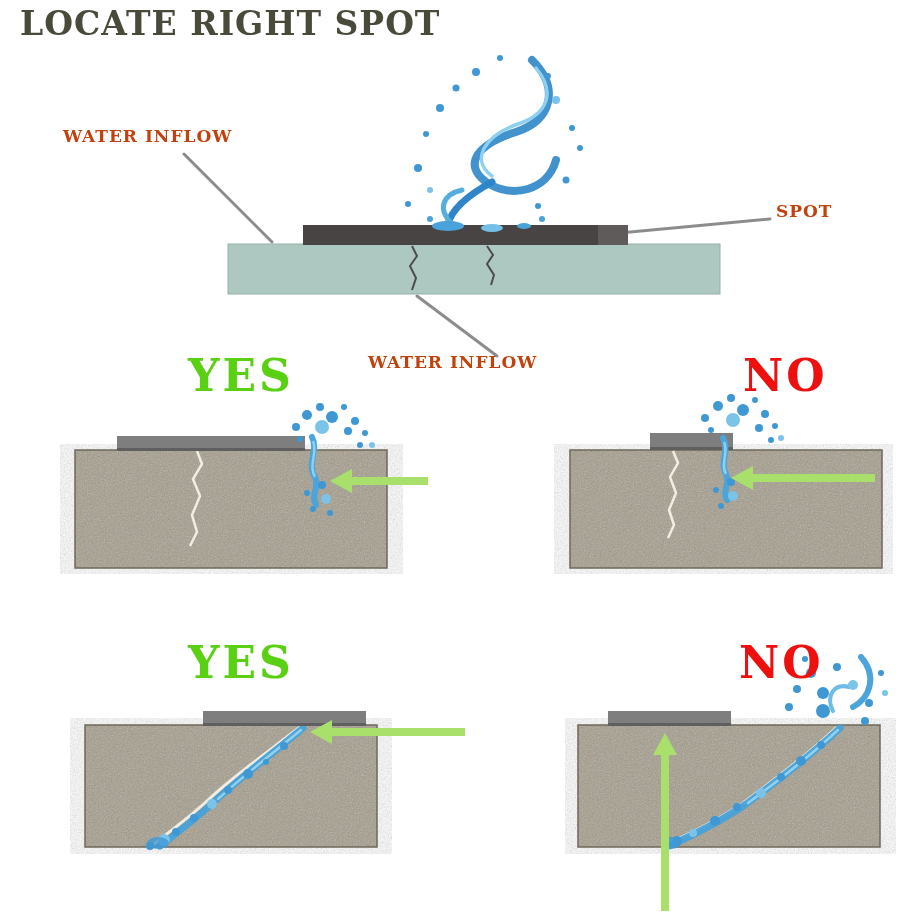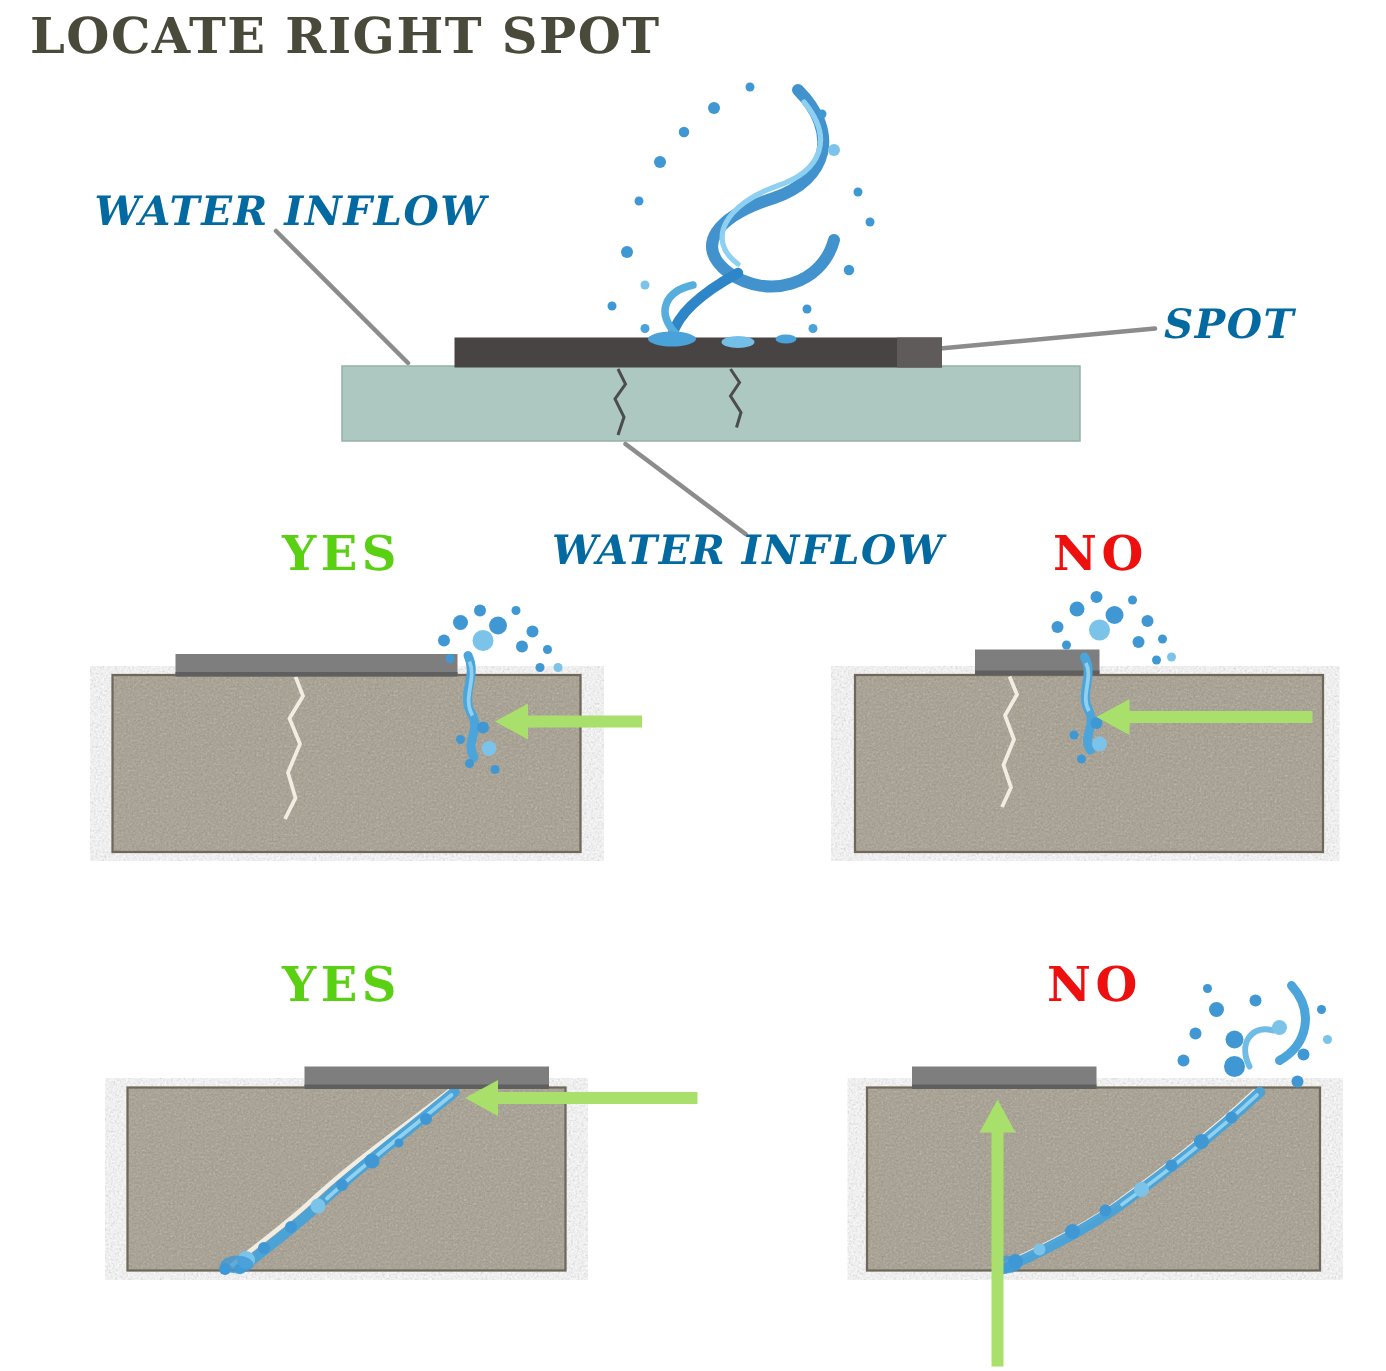--- a/index.html
+++ b/index.html
@@ -1,24 +1,24 @@
 <!DOCTYPE html>
 <html><head>
 <meta charset="utf-8">
 <style>
   html,body{margin:0;padding:0;}
   body{width:924px;height:914px;position:relative;background:#ffffff;overflow:hidden;
        font-family:"DejaVu Serif","Liberation Serif",serif;}
   .abs{position:absolute;}
   svg.abs{display:block;}
   .title{font-size:33px;font-weight:bold;letter-spacing:1px;color:#4a4a3b;white-space:nowrap;}
-  .label{font-size:27px;font-weight:bold;color:#0369a1;white-space:nowrap;letter-spacing:1px;font-style:italic;}
-  .verdict{font-size:32px;font-weight:bold;letter-spacing:3px;white-space:nowrap;}
+  .label{font-size:17px;font-weight:bold;color:#c2410c;white-space:nowrap;letter-spacing:1px;}
+  .verdict{font-size:44px;font-weight:bold;letter-spacing:3px;white-space:nowrap;}
   .verdict-yes{color:#5ad013;}
-  .verdict-no{color:#ee0f0f;}
+  .verdict-no{color:#ee0f0f;margin-left:41px;}
 </style>
 </head>
 <body>
 
 <svg class="abs" style="left:0;top:48px" width="924" height="345" viewBox="0 0 924 345">
   <defs>
     <linearGradient id="slabG" x1="0" y1="0" x2="0" y2="1">
       <stop offset="0" stop-color="#b7cfc8"></stop>
       <stop offset="1" stop-color="#a2beb6"></stop>
     </linearGradient>

